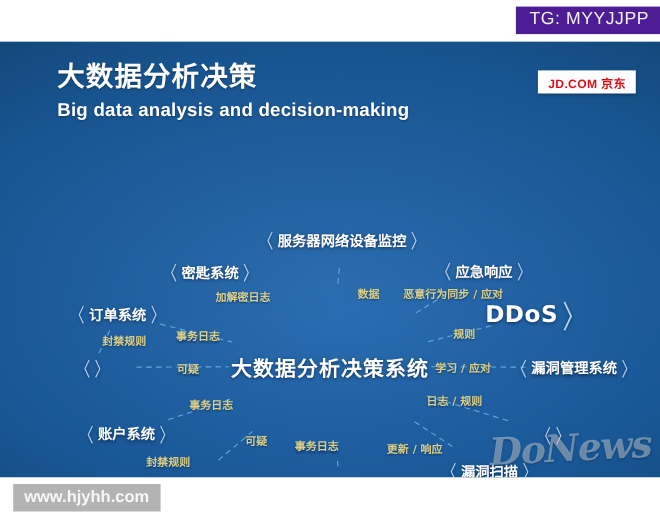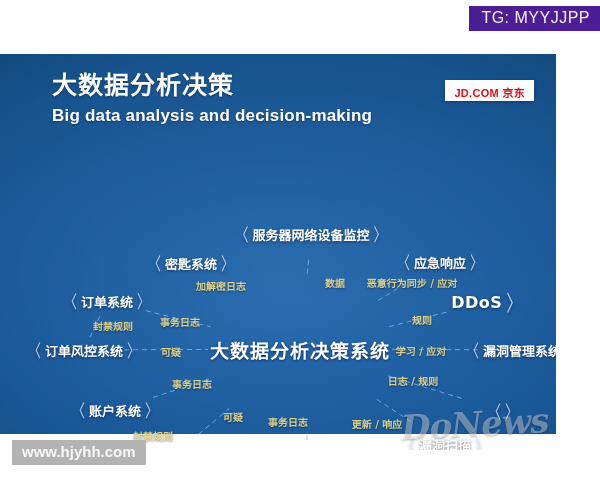--- a/index.html
+++ b/index.html
@@ -15,21 +15,21 @@
   #tg-watermark{
     position:absolute;right:0;top:6px;
     background:#4c1d95;color:#f2f2f2;
     font-size:16px;letter-spacing:.5px;
     padding:4px 10px 5px 12px;
     line-height:1;
   }
 
   
   #slide{
-    position:absolute;left:0;top:54px;width:556px;height:396px;
+    position:absolute;left:0;top:38px;width:600px;height:396px;
     background:
       radial-gradient(ellipse 520px 300px at 52% 62%, #1e65ac 0%, #1a5a9c 45%, #155087 100%),
       linear-gradient(180deg,#17558f 0%,#1a5b9a 50%,#14497e 100%);
     overflow:hidden;
   }
   #slide::after{ 
     content:"";position:absolute;inset:0;
     background:radial-gradient(ellipse 600px 360px at 50% 55%,rgba(255,255,255,.06) 0%,rgba(0,0,0,0) 58%,rgba(0,0,0,.18) 100%);
     pointer-events:none;
   }
@@ -66,21 +66,21 @@
     font-family:"DejaVu Sans","Liberation Sans",sans-serif;
     text-shadow:0 1px 3px rgba(0,10,30,.55);
     display:flex;align-items:center;gap:4px;
   }
   .node .brk{
     color:#cfe6ff;font-weight:normal;opacity:.85;
     font-size:inherit;transform:scaleY(1.35);display:inline-block;
   }
   .node.center{font-size:19px;letter-spacing:1px;}
   .node.lv1{font-size:13px;}
-  .node.ddos{font-size:16px;letter-spacing:.5px;}
+  .node.ddos{font-size:21px;letter-spacing:.5px;}
 
   
   .elabel{
     position:absolute;z-index:3;transform:translate(-50%,-50%);
     white-space:nowrap;font-size:10px;font-weight:bold;
     color:#e8d98a;opacity:.92;
     font-family:"DejaVu Sans","Liberation Sans",sans-serif;
     text-shadow:0 1px 2px rgba(0,10,30,.5);
   }
 
@@ -144,21 +144,20 @@
         <div class="node center" style="left: 300px; top: 295px;">
           <span>大数据分析决策系统</span>
         </div>
         <div class="node lv1" style="left: 107px; top: 247px;">
           <span class="brk brk-l">〈</span>
           <span>订单系统</span>
           <span class="brk brk-r">〉</span>
         </div>
         <div class="node lv1" style="left: 84px; top: 296px;">
           <span class="brk brk-l">〈</span>
-          <span>订单风控系统</span>
           <span class="brk brk-r">〉</span>
         </div>
         <div class="node lv1" style="left: 115px; top: 356px;">
           <span class="brk brk-l">〈</span>
           <span>账户系统</span>
           <span class="brk brk-r">〉</span>
         </div>
         <div class="node lv1" style="left: 191px; top: 209px;">
           <span class="brk brk-l">〈</span>
           <span>密匙系统</span>

